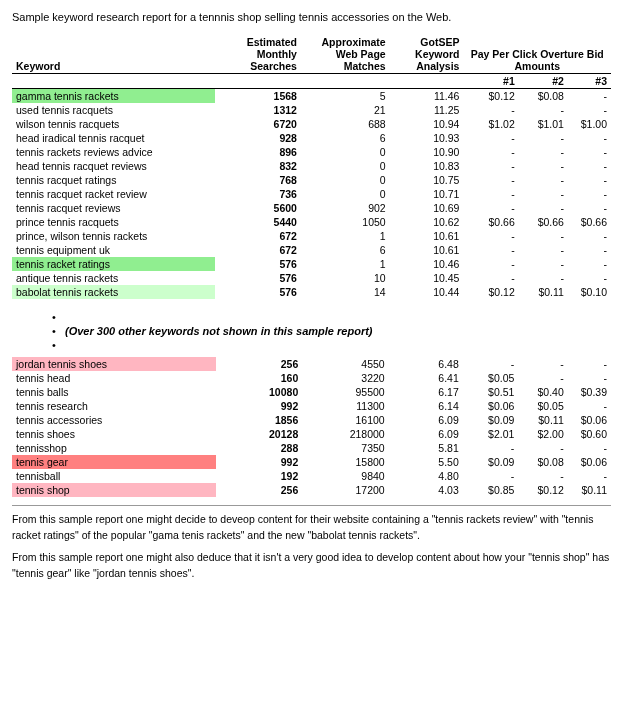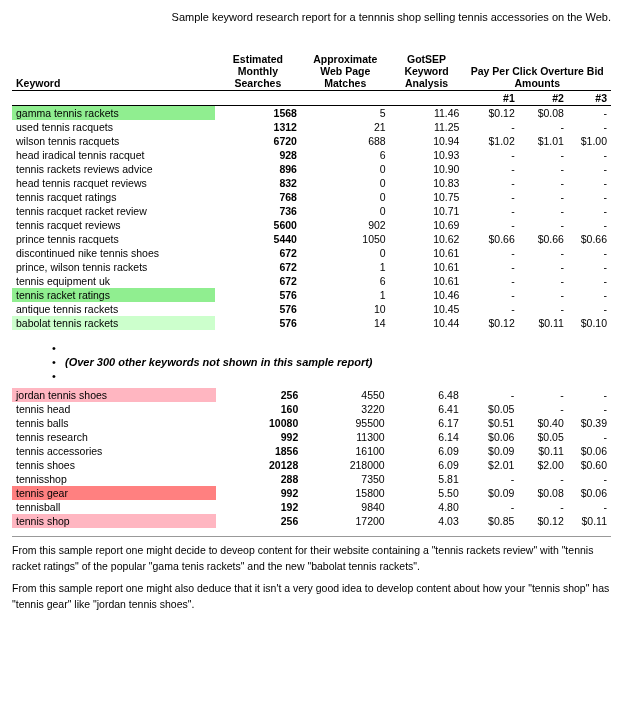--- a/index.html
+++ b/index.html
@@ -6,23 +6,22 @@
     body {
       font-family: Arial, sans-serif;
       font-size: 11px;
       background: #fff;
       color: #000;
       width: 623px;
       padding: 10px 12px;
     }
     .intro-text {
       font-size: 11px;
-      margin-bottom: 27px;
+      margin-bottom: 10px;
       line-height: 1.4;
-      text-align: right;
     }
     table {
       width: 100%;
       border-collapse: collapse;
       margin-bottom: 8px;
     }
     th, td {
       padding: 1px 4px;
       text-align: left;
       vertical-align: top;
@@ -39,21 +38,20 @@
     .col-gotsep { width: 60px; text-align: right; }
     .col-ppc1 { width: 45px; text-align: right; }
     .col-ppc2 { width: 40px; text-align: right; }
     .col-ppc3 { width: 35px; text-align: right; }
     td.col-monthly, td.col-webpage, td.col-gotsep, td.col-ppc1, td.col-ppc2, td.col-ppc3 {
       text-align: right;
     }
     .th-top {
       font-weight: bold;
       font-size: 10.5px;
-      text-align: center;
     }
     .highlight-green { background-color: #90EE90; }
     .highlight-pink { background-color: #FFB6C1; }
     .highlight-red { background-color: #FF8080; }
     .highlight-light-green { background-color: #CCFFCC; }
     .bullet-section {
       padding: 4px 0 4px 40px;
       font-size: 11px;
     }
     .bullet-section .bullet-item {
@@ -183,29 +181,20 @@
       <tr>
         <td class="col-keyword">prince tennis racquets</td>
         <td class="col-monthly">5440</td>
         <td class="col-webpage">1050</td>
         <td class="col-gotsep">10.62</td>
         <td class="col-ppc1">$0.66</td>
         <td class="col-ppc2">$0.66</td>
         <td class="col-ppc3">$0.66</td>
       </tr>
       <tr>
-        <td class="col-keyword">discontinued nike tennis shoes</td>
-        <td class="col-monthly">672</td>
-        <td class="col-webpage">0</td>
-        <td class="col-gotsep">10.61</td>
-        <td class="col-ppc1">-</td>
-        <td class="col-ppc2">-</td>
-        <td class="col-ppc3">-</td>
-      </tr>
-      <tr>
         <td class="col-keyword">prince, wilson tennis rackets</td>
         <td class="col-monthly">672</td>
         <td class="col-webpage">1</td>
         <td class="col-gotsep">10.61</td>
         <td class="col-ppc1">-</td>
         <td class="col-ppc2">-</td>
         <td class="col-ppc3">-</td>
       </tr>
       <tr>
         <td class="col-keyword">tennis equipment uk</td>

